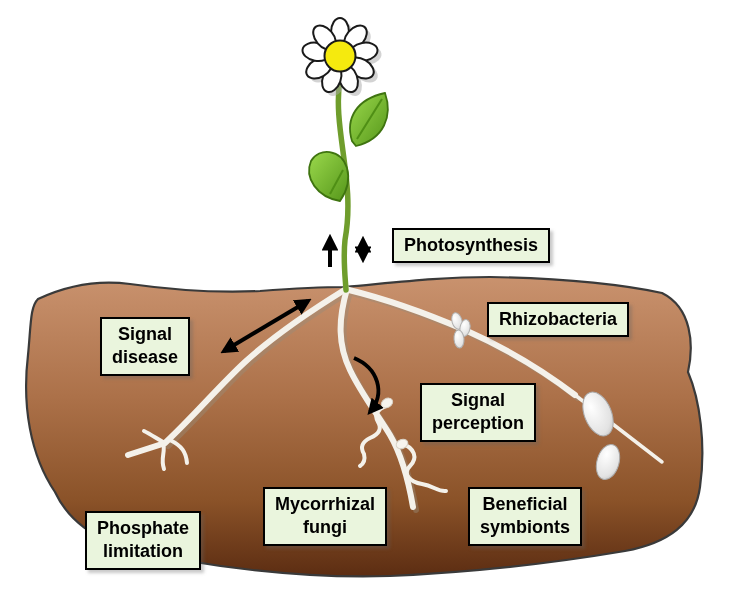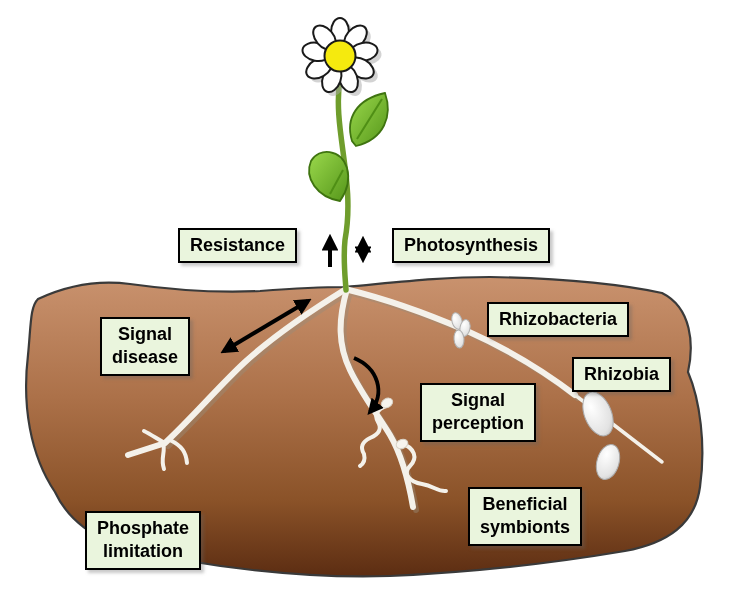--- a/index.html
+++ b/index.html
@@ -128,26 +128,26 @@
         <ellipse transform="rotate(280) translate(0,-24)" rx="9" ry="14"></ellipse>
         <ellipse transform="rotate(320) translate(0,-24)" rx="9" ry="14"></ellipse>
       </g>
       <circle cx="340" cy="56" r="15.5" fill="#f5ea0e" stroke="#1a1a1a" stroke-width="2"></circle>
     </g>
 
     <path d="M330,267 L330,238" stroke="#000" stroke-width="4" fill="none" marker-end="url(#ah)"></path>
     <path d="M363,240 L363,259" stroke="#000" stroke-width="4" fill="none" marker-start="url(#ah)" marker-end="url(#ah)"></path>
   </svg>
 
-  <div class="label" id="lbl-resistance">Resistance</div>
   <div class="label" id="lbl-photosynthesis">Photosynthesis</div>
   <div class="label" id="lbl-replant">Signal
 disease</div>
   <div class="label" id="lbl-rhizobacteria">Rhizobacteria</div>
-  <div class="label" id="lbl-rhizobia">Rhizobia</div>
   <div class="label" id="lbl-signal">Signal
 perception</div>
   <div class="label" id="lbl-phosphate">Phosphate
 limitation</div>
+  <div class="label" id="lbl-mycorrhizal">Mycorrhizal
+fungi</div>
   <div class="label" id="lbl-beneficial">Beneficial
 symbionts</div>
 
 </div>
 
 </body></html>

